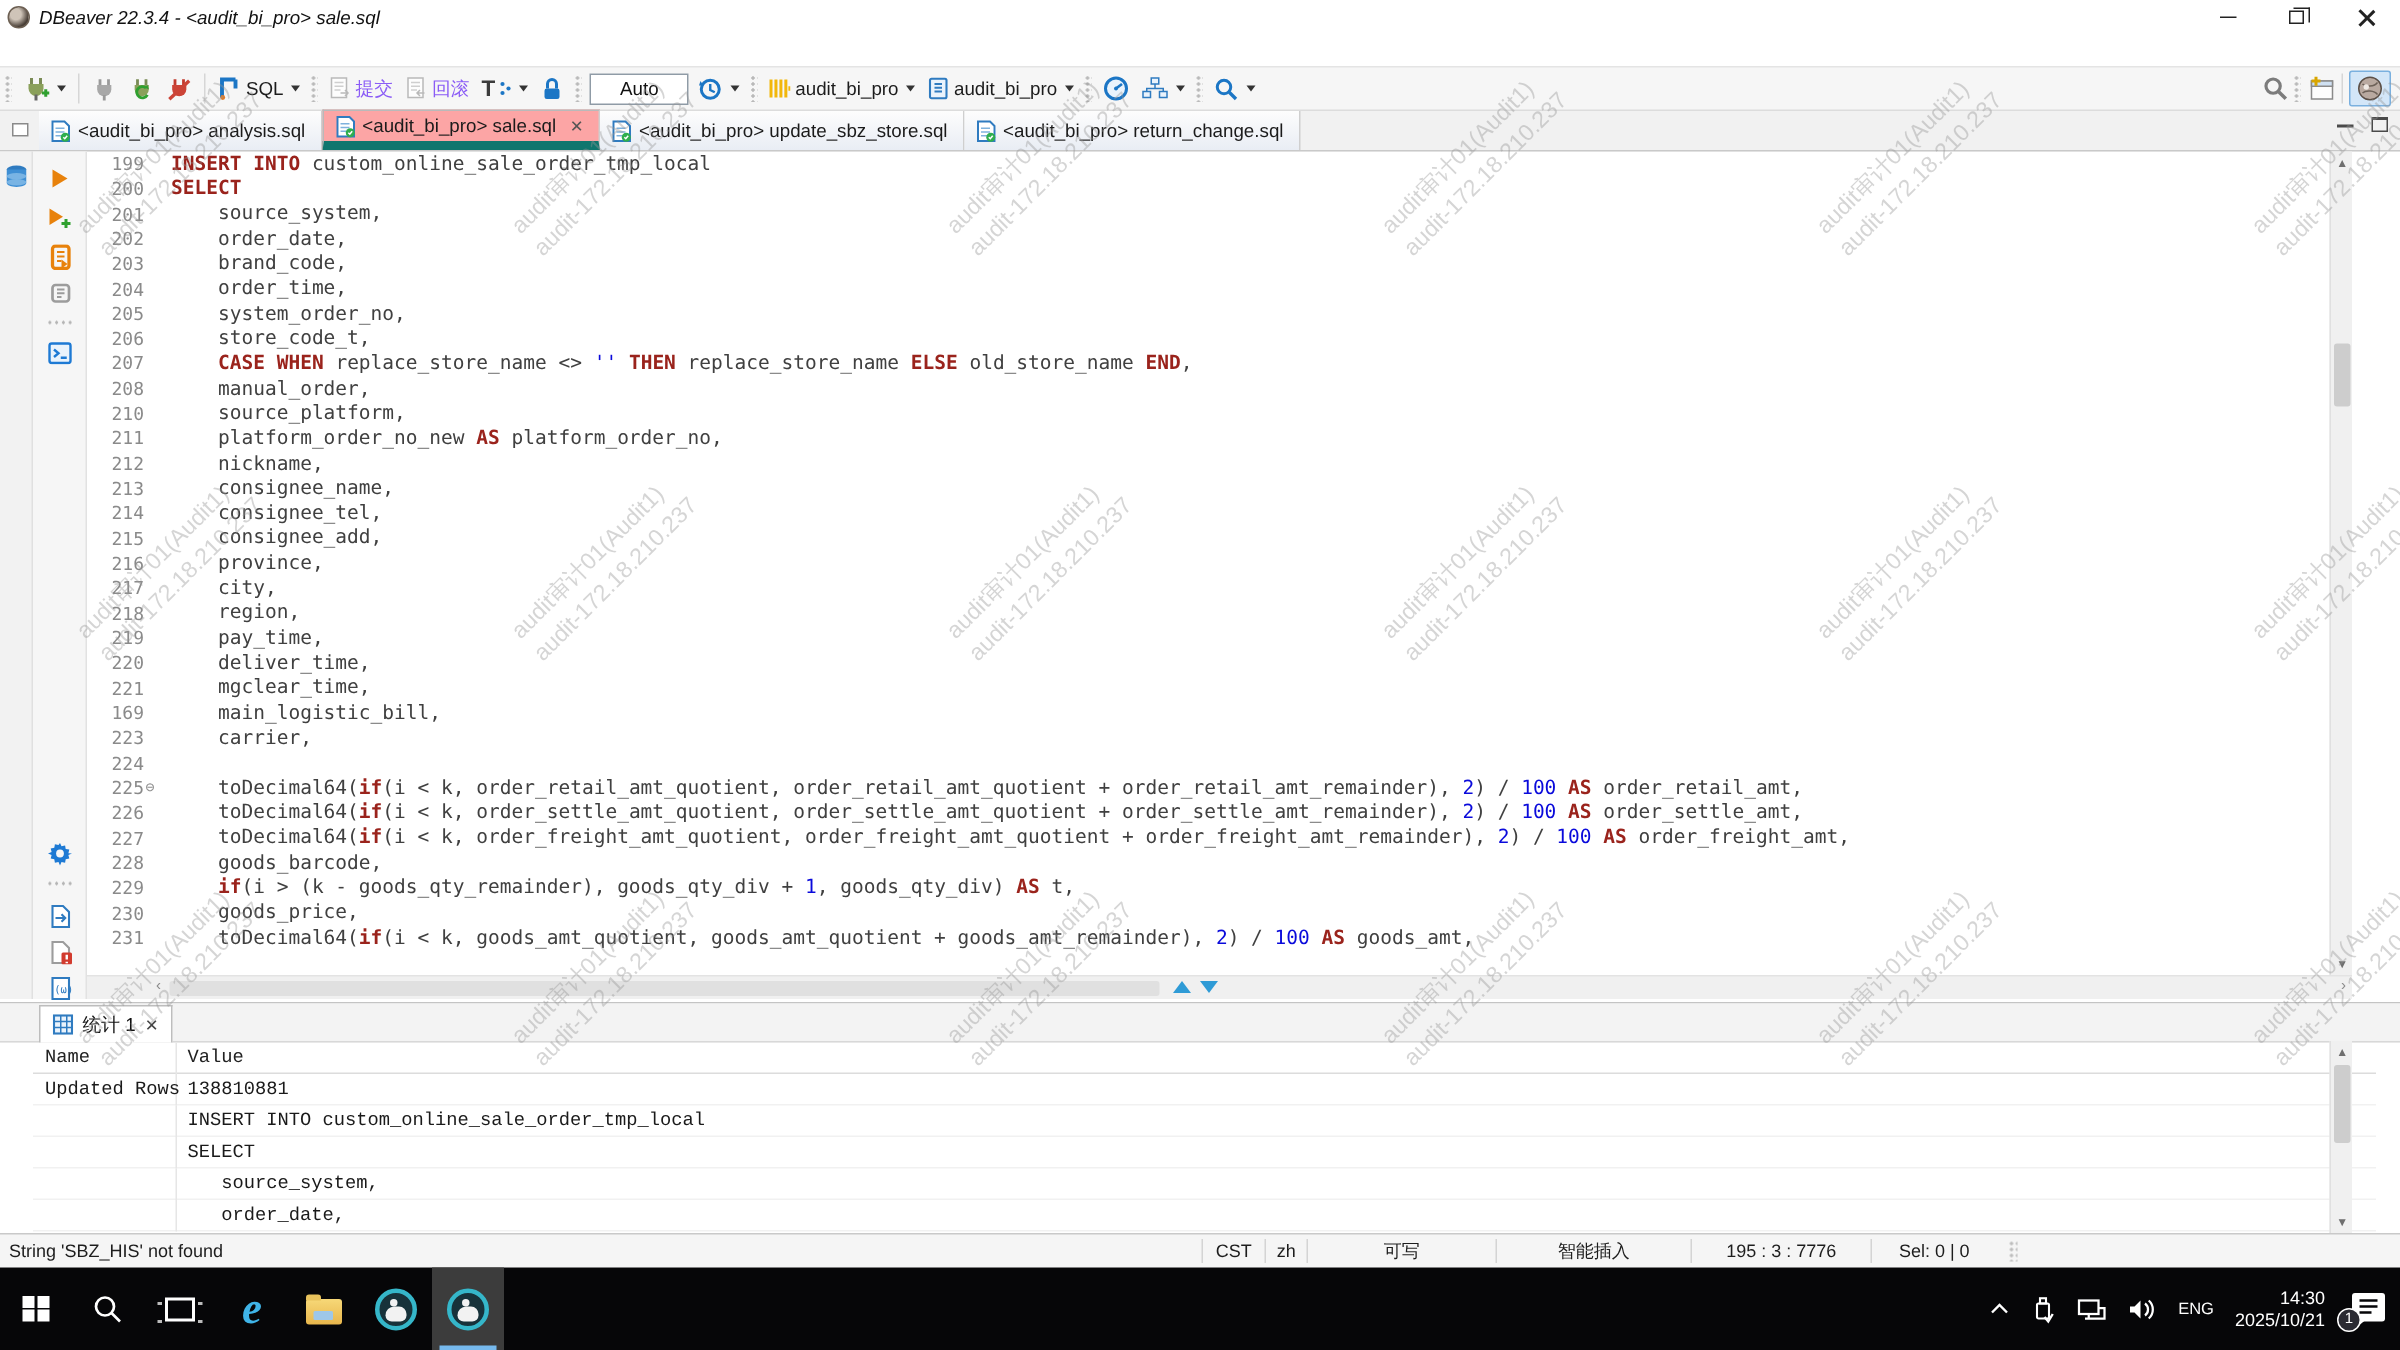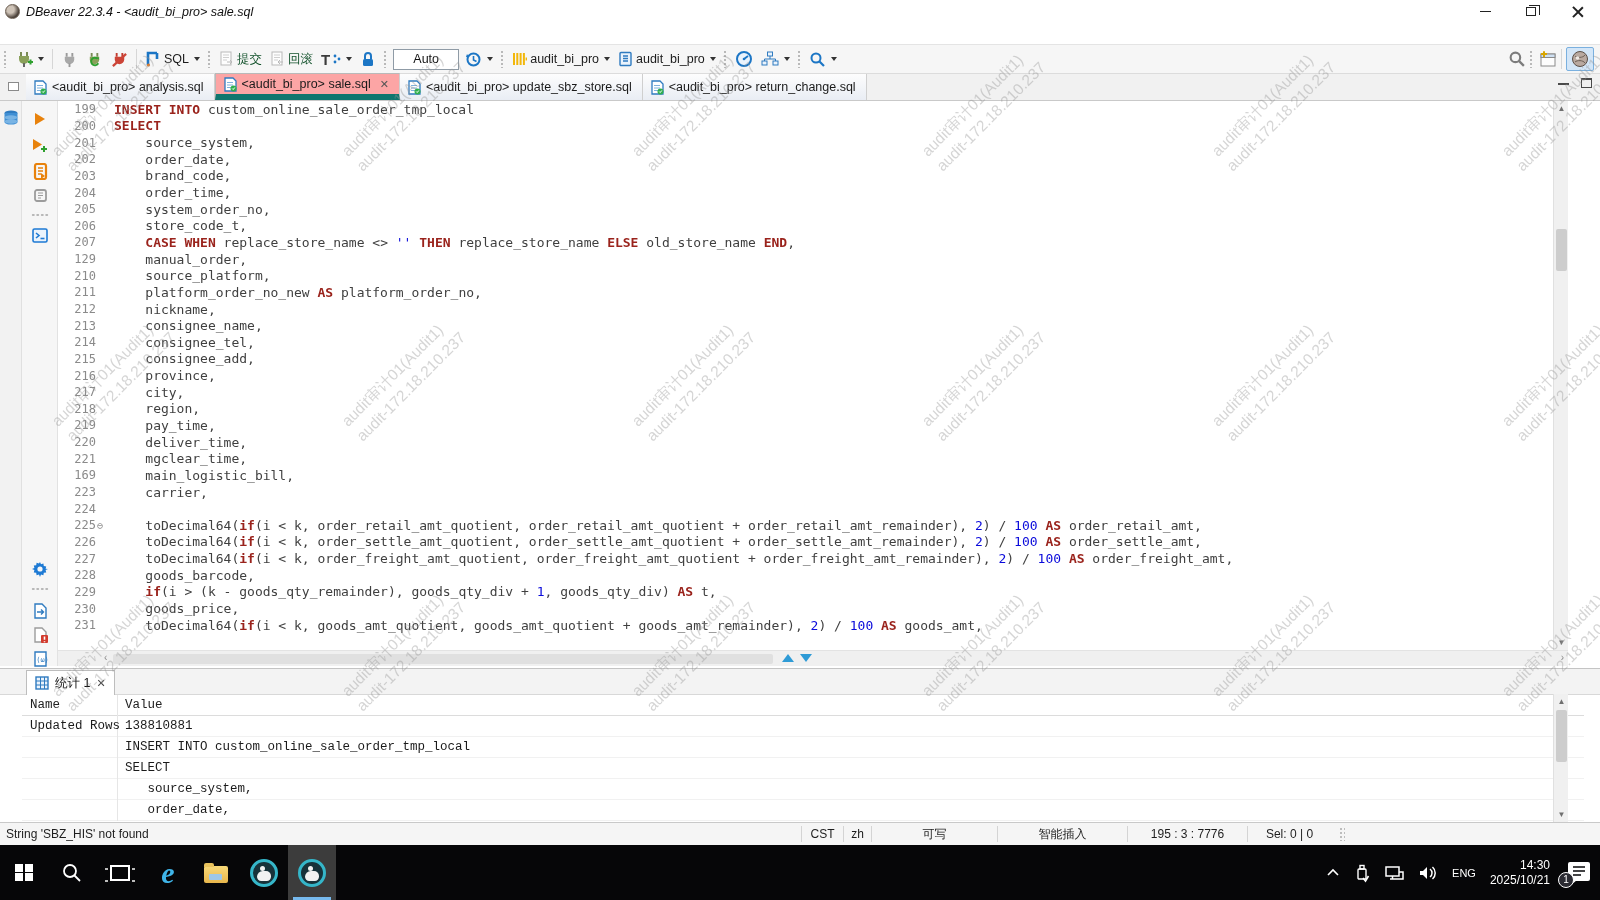--- a/index.html
+++ b/index.html
@@ -31,21 +31,21 @@
   
   #toolbar { position:absolute; left:0; top:44px; width:1600px; height:30px; background:#f6f6f6;
              border-top:1px solid #e4e4e4; border-bottom:1px solid #dcdcdc;
              display:flex; align-items:center; }
   .tb-grip { width:5px; height:18px; margin:0 3px;
              background-image:radial-gradient(circle,#b9b9b9 1px,transparent 1.2px);
              background-size:4px 4px; }
   .tb-sep { width:1px; height:20px; background:#d6d6d6; margin:0 4px; }
   .tb-btn { display:flex; align-items:center; gap:3px; padding:3px 4px; border-radius:2px; }
   .tb-label { font-size:12.5px; color:#1c1c1c; white-space:nowrap; }
-  .tb-label.disabled { color:#14532d; }
+  .tb-label.disabled { color:#8b5cf6; }
   .dd { width:0; height:0; border-left:3.5px solid transparent; border-right:3.5px solid transparent;
         border-top:4px solid #333; margin-left:2px; }
   .combo { width:66px; height:21px; border:1px solid #8f9ba6; background:#fff; font-size:12.5px;
            color:#111; display:flex; align-items:center; justify-content:center; margin:0 2px; }
   .globe-btn { width:28px; height:24px; background:#d3e6f8; border:1px solid #7ab0df; border-radius:2px;
                display:flex; align-items:center; justify-content:center; }
   #toolbar-right { position:absolute; right:6px; top:44px; height:30px; display:flex; align-items:center; }
 
   
   #tabbar { position:absolute; left:0; top:74px; width:1600px; height:27px; background:#f1f1f1;
@@ -458,21 +458,21 @@
   <div id="code-pane">
       <div class="code-line"><span class="ln">199</span><span class="fold"></span><span class="src"><span class="tk-k">INSERT INTO</span><span class="tk-p"> custom_online_sale_order_tmp_local</span></span></div>
       <div class="code-line"><span class="ln">200</span><span class="fold"></span><span class="src"><span class="tk-k">SELECT</span></span></div>
       <div class="code-line"><span class="ln">201</span><span class="fold"></span><span class="src"><span class="tk-p">    source_system,</span></span></div>
       <div class="code-line"><span class="ln">202</span><span class="fold"></span><span class="src"><span class="tk-p">    order_date,</span></span></div>
       <div class="code-line"><span class="ln">203</span><span class="fold"></span><span class="src"><span class="tk-p">    brand_code,</span></span></div>
       <div class="code-line"><span class="ln">204</span><span class="fold"></span><span class="src"><span class="tk-p">    order_time,</span></span></div>
       <div class="code-line"><span class="ln">205</span><span class="fold"></span><span class="src"><span class="tk-p">    system_order_no,</span></span></div>
       <div class="code-line"><span class="ln">206</span><span class="fold"></span><span class="src"><span class="tk-p">    store_code_t,</span></span></div>
       <div class="code-line"><span class="ln">207</span><span class="fold"></span><span class="src"><span class="tk-p">    </span><span class="tk-k">CASE</span><span class="tk-p"> </span><span class="tk-k">WHEN</span><span class="tk-p"> replace_store_name &lt;&gt; </span><span class="tk-s">''</span><span class="tk-p"> </span><span class="tk-k">THEN</span><span class="tk-p"> replace_store_name </span><span class="tk-k">ELSE</span><span class="tk-p"> old_store_name </span><span class="tk-k">END</span><span class="tk-p">,</span></span></div>
-      <div class="code-line"><span class="ln">129</span><span class="fold"></span><span class="src"><span class="tk-p">    manual_order,</span></span></div>
+      <div class="code-line"><span class="ln">208</span><span class="fold"></span><span class="src"><span class="tk-p">    manual_order,</span></span></div>
       <div class="code-line"><span class="ln">210</span><span class="fold"></span><span class="src"><span class="tk-p">    source_platform,</span></span></div>
       <div class="code-line"><span class="ln">211</span><span class="fold"></span><span class="src"><span class="tk-p">    platform_order_no_new </span><span class="tk-k">AS</span><span class="tk-p"> platform_order_no,</span></span></div>
       <div class="code-line"><span class="ln">212</span><span class="fold"></span><span class="src"><span class="tk-p">    nickname,</span></span></div>
       <div class="code-line"><span class="ln">213</span><span class="fold"></span><span class="src"><span class="tk-p">    consignee_name,</span></span></div>
       <div class="code-line"><span class="ln">214</span><span class="fold"></span><span class="src"><span class="tk-p">    consignee_tel,</span></span></div>
       <div class="code-line"><span class="ln">215</span><span class="fold"></span><span class="src"><span class="tk-p">    consignee_add,</span></span></div>
       <div class="code-line"><span class="ln">216</span><span class="fold"></span><span class="src"><span class="tk-p">    province,</span></span></div>
       <div class="code-line"><span class="ln">217</span><span class="fold"></span><span class="src"><span class="tk-p">    city,</span></span></div>
       <div class="code-line"><span class="ln">218</span><span class="fold"></span><span class="src"><span class="tk-p">    region,</span></span></div>
       <div class="code-line"><span class="ln">219</span><span class="fold"></span><span class="src"><span class="tk-p">    pay_time,</span></span></div>

